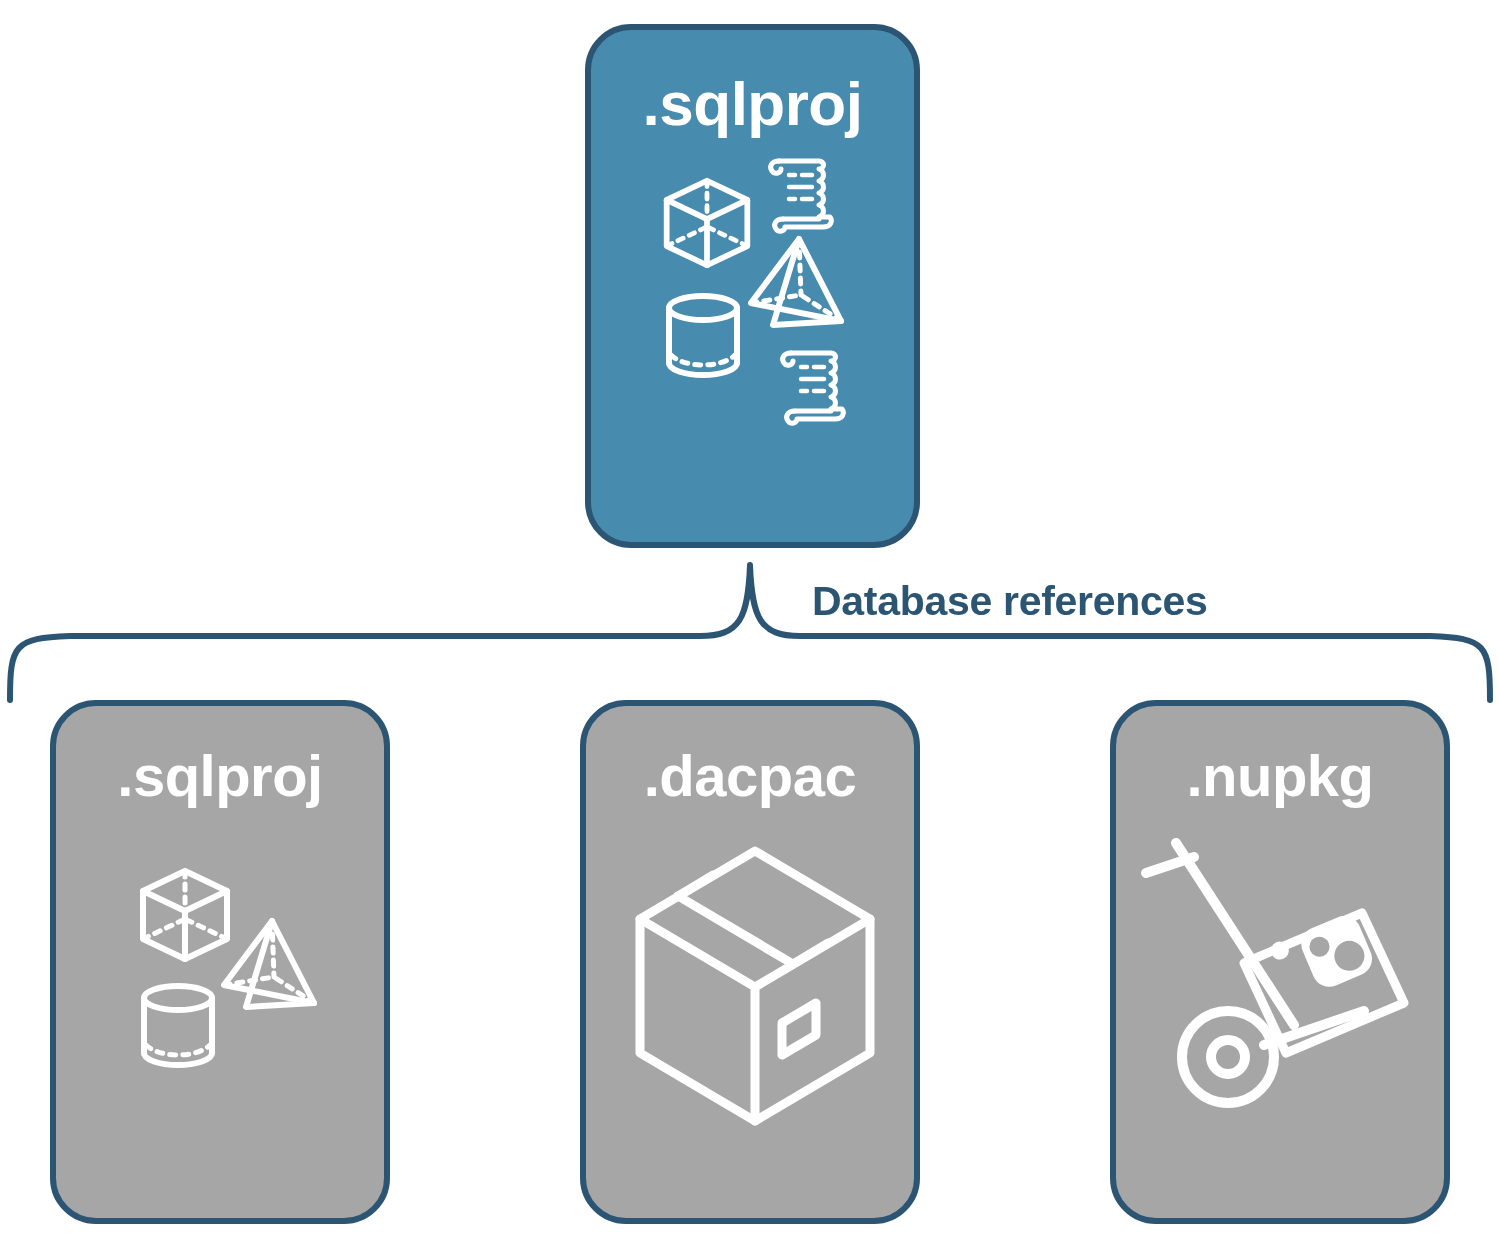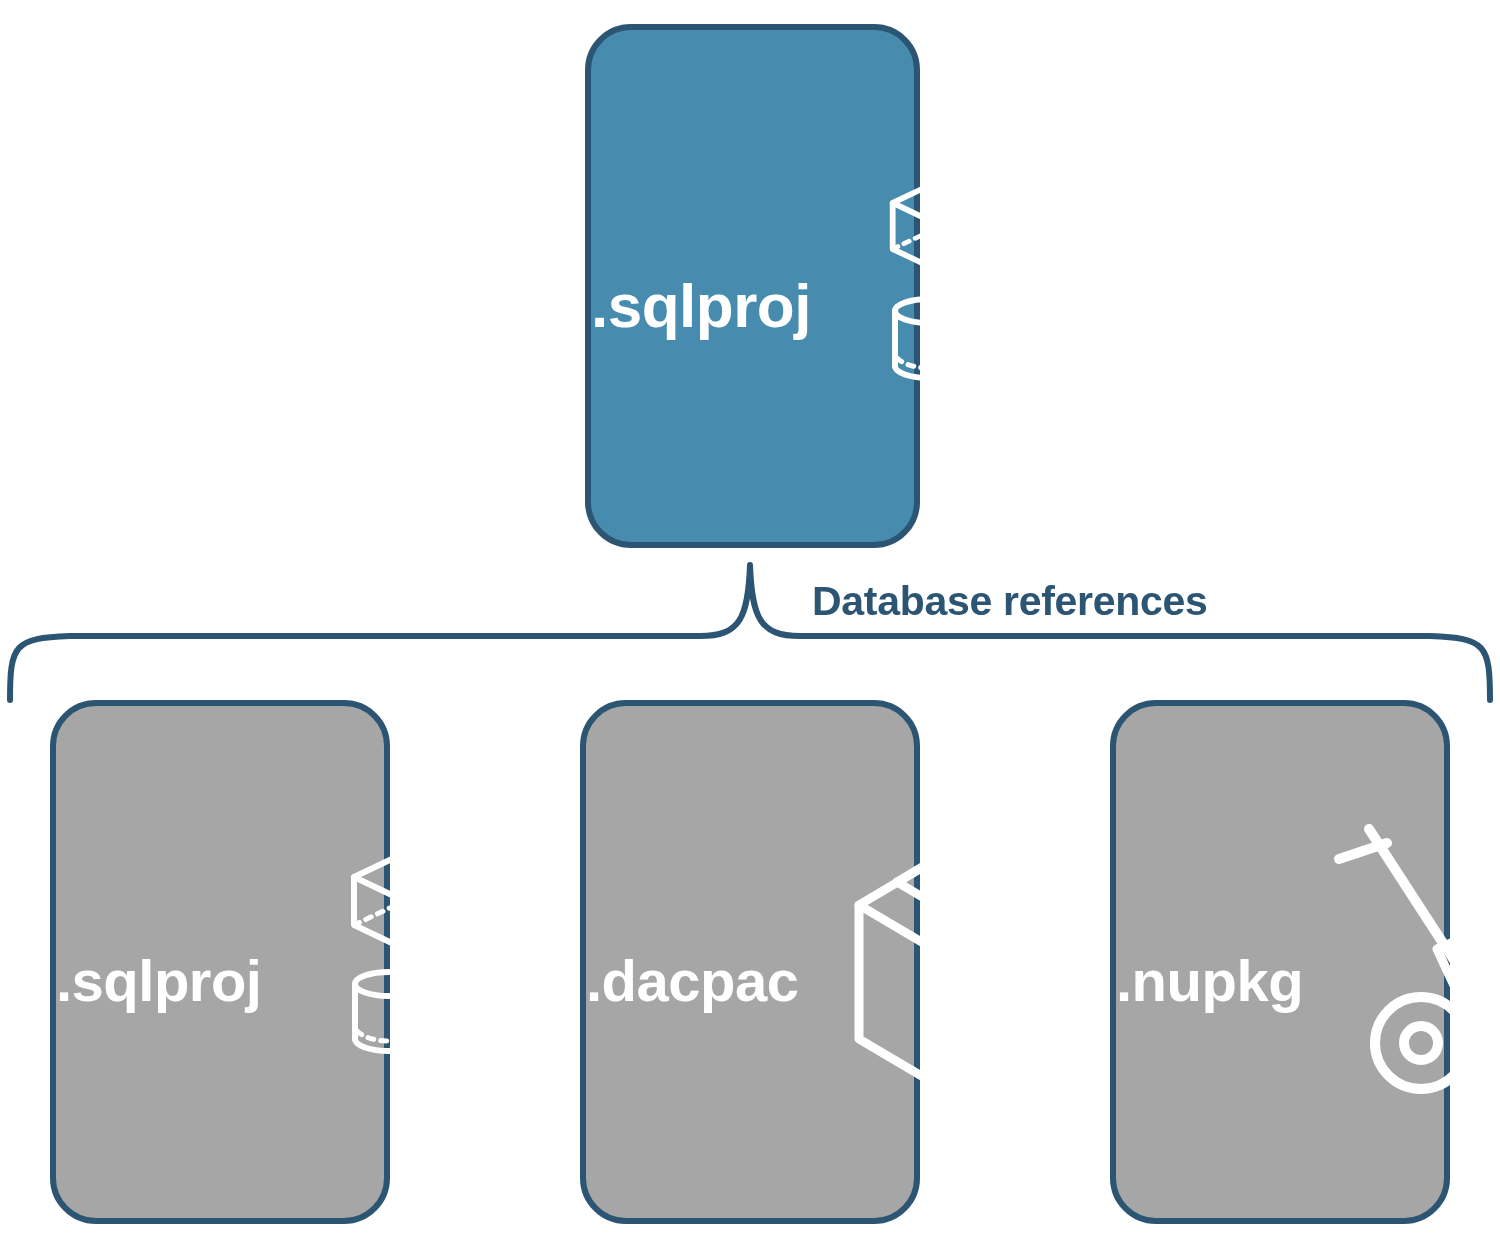--- a/index.html
+++ b/index.html
@@ -20,21 +20,21 @@
     inset: 0;
   }
 
   
   .card {
     position: absolute;
     border-radius: 46px;
     border: 6px solid #2b5572;
     box-sizing: border-box;
     display: flex;
-    flex-direction: row;
+    flex-direction: column;
     align-items: center;
   }
   .card.blue   { background: #478baf; }
   .card.gray   { background: #a6a6a6; }
 
   .card-title {
     color: #ffffff;
     font-weight: 700;
     letter-spacing: -0.5px;
     text-align: center;

